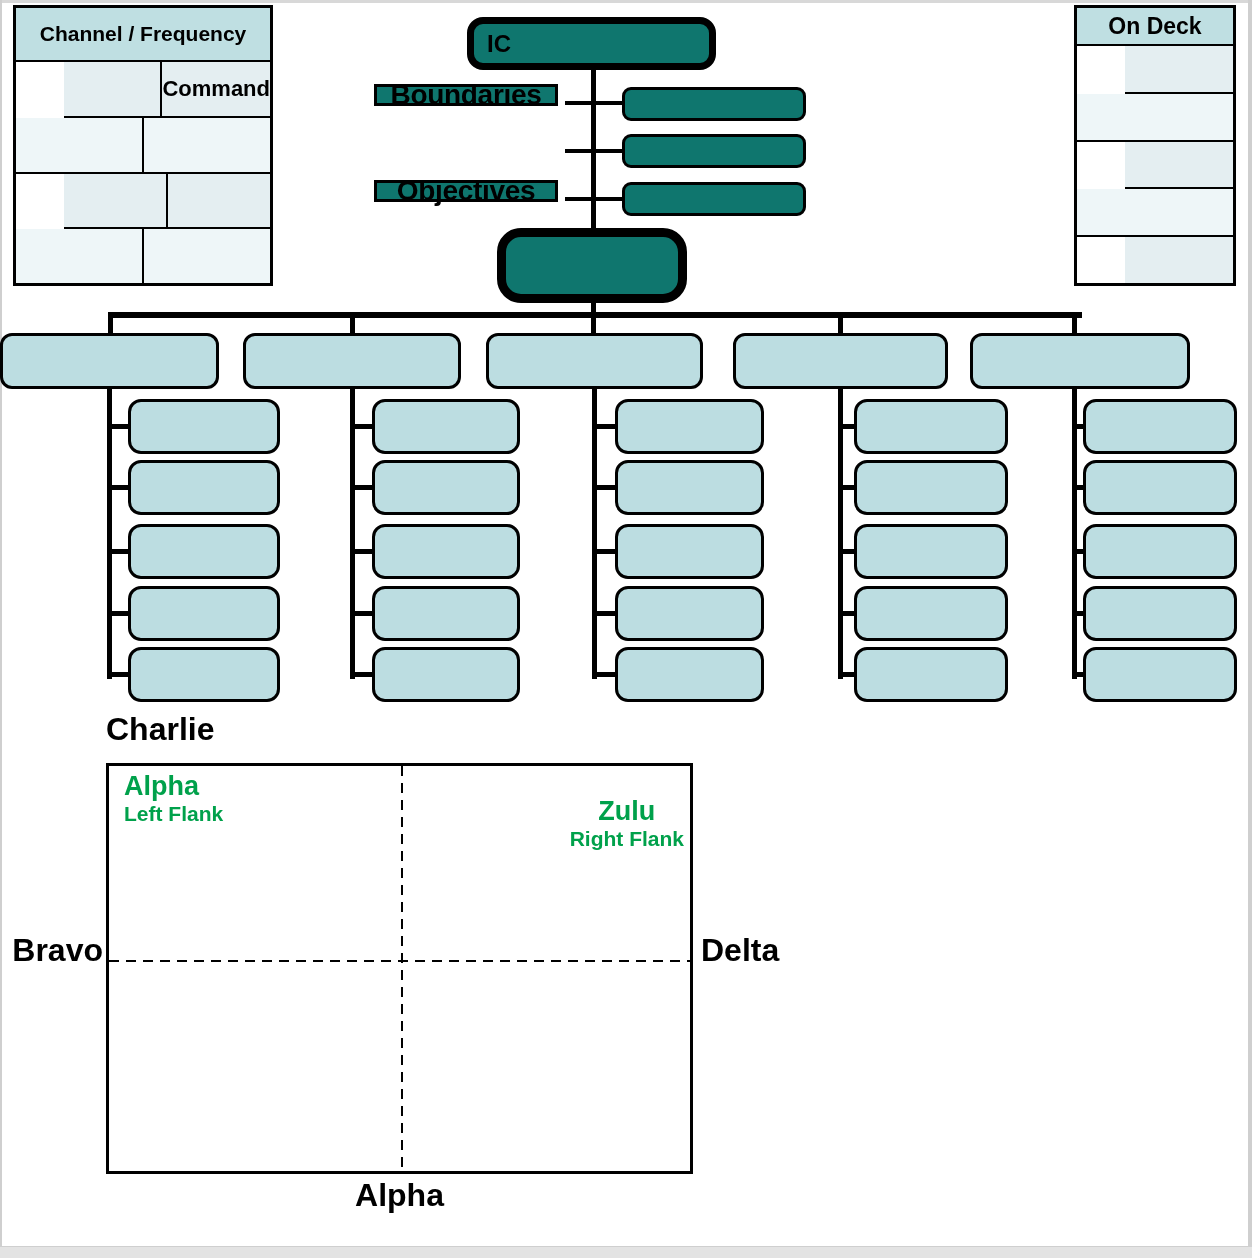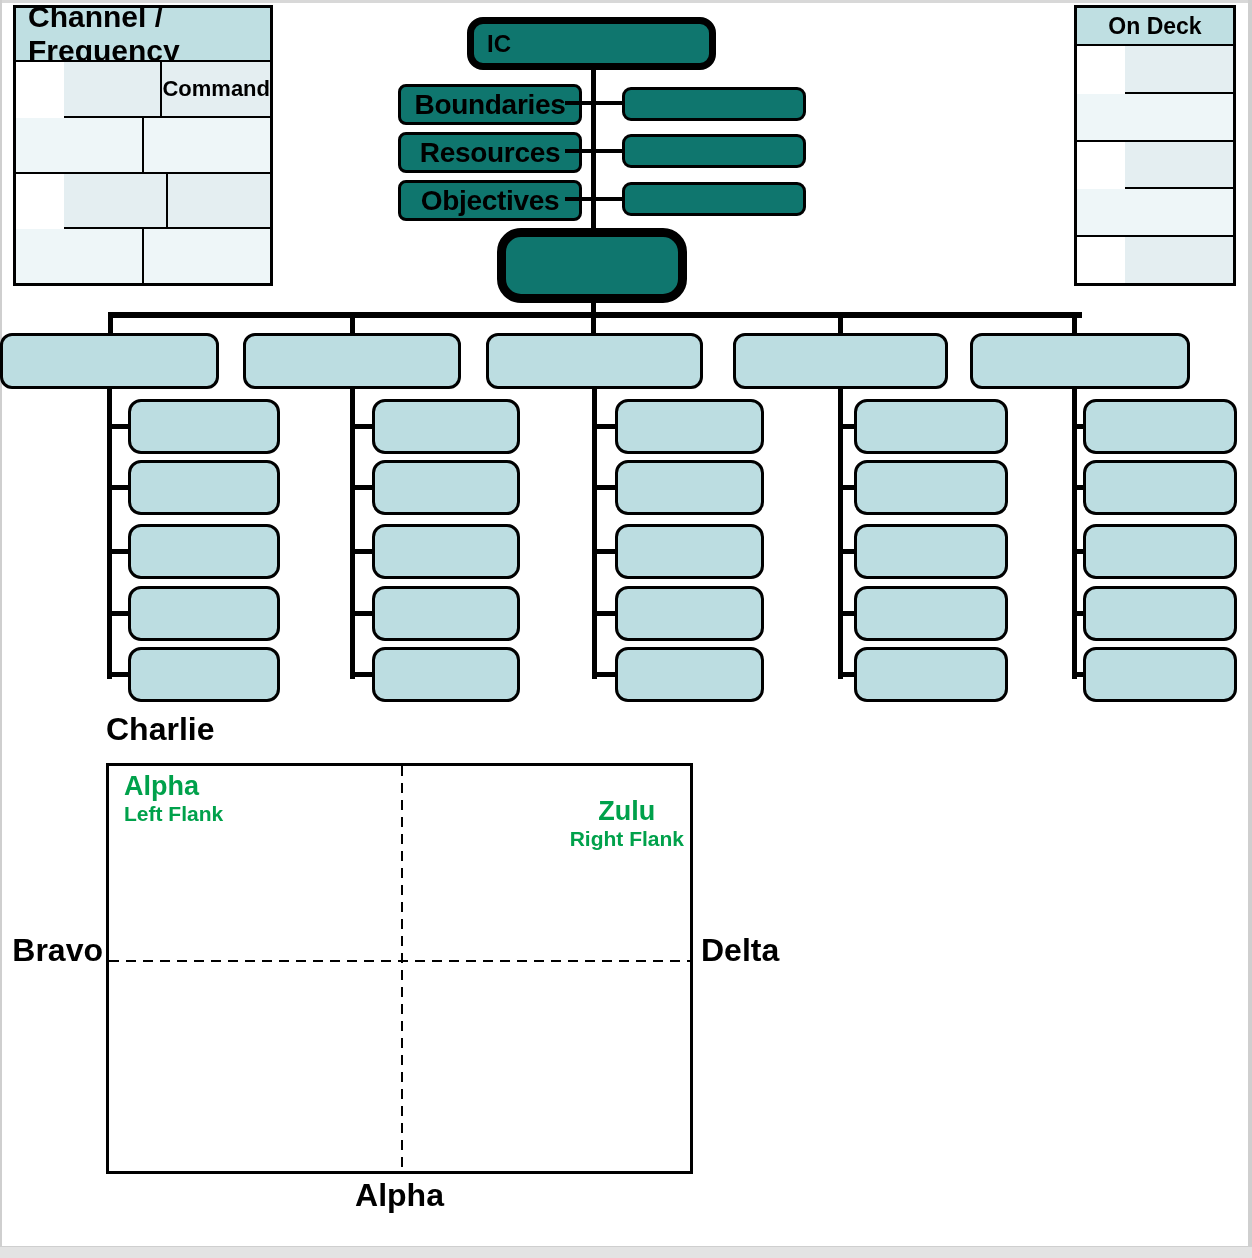--- a/index.html
+++ b/index.html
@@ -10,41 +10,41 @@
   
   .edge-top  { position:absolute; left:0; top:0; width:100%; height:3px; background:#d8d8d8; }
   .edge-left { position:absolute; left:0; top:0; width:2px; height:100%; background:#cfcfcf; }
   .edge-right{ position:absolute; right:0; top:0; width:4px; height:100%; background:#cfcfcf; }
   .bottom-bar{ position:absolute; left:0; top:1246px; width:100%; height:12px; background:#e3e3e3; border-top:1px solid #cfcfcf; }
 
   
   .wtable { position:absolute; border:3px solid #000; background:#fff; display:flex; flex-direction:column; }
   .wtable .thead { background:#bfdfe2; border-bottom:2px solid #000; display:flex; align-items:center; justify-content:center; font-weight:bold; }
   .chan-table { left:13px; top:5px; width:260px; height:281px; }
-  .chan-table .thead { height:54px; font-size:30px;padding-left:12px; }
+  .chan-table .thead { height:54px; font-size:21px; }
   .chan-body { flex:1; display:flex; flex-direction:column; }
   .chan-row { flex:1; display:flex; border-bottom:2px solid #000; }
   .chan-row:last-child { border-bottom:none; }
   .chan-cell { flex:1; display:flex; align-items:center; justify-content:center; font-weight:bold; font-size:22px; }
   .chan-cell.c1 { border-right:2px solid #000; }
   .row-a { background:#e4eef1;margin-left:48px; }
   .row-b { background:#eef6f8; }
 
   .ondeck-table { left:1074px; top:5px; width:162px; height:281px; }
   .ondeck-table .thead { height:38px; font-size:23px; }
   .ondeck-body { flex:1; display:flex; flex-direction:column; }
   .ondeck-row { flex:1; border-bottom:2px solid #000; }
   .ondeck-row:last-child { border-bottom:none; }
 
   
   .teal { background:#0f766e; }
   .ic-box { position:absolute; left:467px; top:17px; width:249px; height:53px; border:7px solid #000; border-radius:16px;
             display:flex; align-items:center; padding-left:13px; font-weight:bold; font-size:24px; }
   .vline  { position:absolute; left:591px; top:68px; width:5px; height:248px; background:#000; }
-  .lbl-box{ position:absolute; left:398px; width:184px; height:41px; border:3px solid #000; border-radius:8px;
+  .lbl-box{ position:absolute; left:374px; width:184px; height:22px; border:3px solid #000; border-radius:0;
             display:flex; align-items:center; justify-content:center; font-weight:bold; font-size:28px; letter-spacing:-0.3px; }
   .lbl-1 { top:84px; } .lbl-2 { top:132px; } .lbl-3 { top:180px; }
   .tick   { position:absolute; left:565px; width:60px; height:4px; background:#000; }
   .tick-1 { top:101px; } .tick-2 { top:149px; } .tick-3 { top:197px; }
   .fld-box{ position:absolute; left:622px; width:184px; height:34px; border:3px solid #000; border-radius:9px; }
   .fld-1 { top:87px; } .fld-2 { top:134px; } .fld-3 { top:182px; }
   .cmd-box{ position:absolute; left:497px; top:228px; width:190px; height:75px; border:9px solid #000; border-radius:24px; }
 
   
   .connector { position:absolute; left:108px; top:312px; width:974px; height:6px; background:#000; }
@@ -117,21 +117,20 @@
       <div class="ondeck-row row-a"></div>
       <div class="ondeck-row row-b"></div>
       <div class="ondeck-row row-a"></div>
     </div>
   </div>
 
   <div class="ic-box teal">IC</div>
   <div class="vline"></div>
 
   <div class="lbl-box lbl-1 teal">Boundaries</div>
-  <div class="lbl-box lbl-2 teal">Resources</div>
   <div class="lbl-box lbl-3 teal">Objectives</div>
 
   <div class="tick tick-1"></div>
   <div class="tick tick-2"></div>
   <div class="tick tick-3"></div>
 
   <div class="fld-box fld-1 teal"></div>
   <div class="fld-box fld-2 teal"></div>
   <div class="fld-box fld-3 teal"></div>
 

